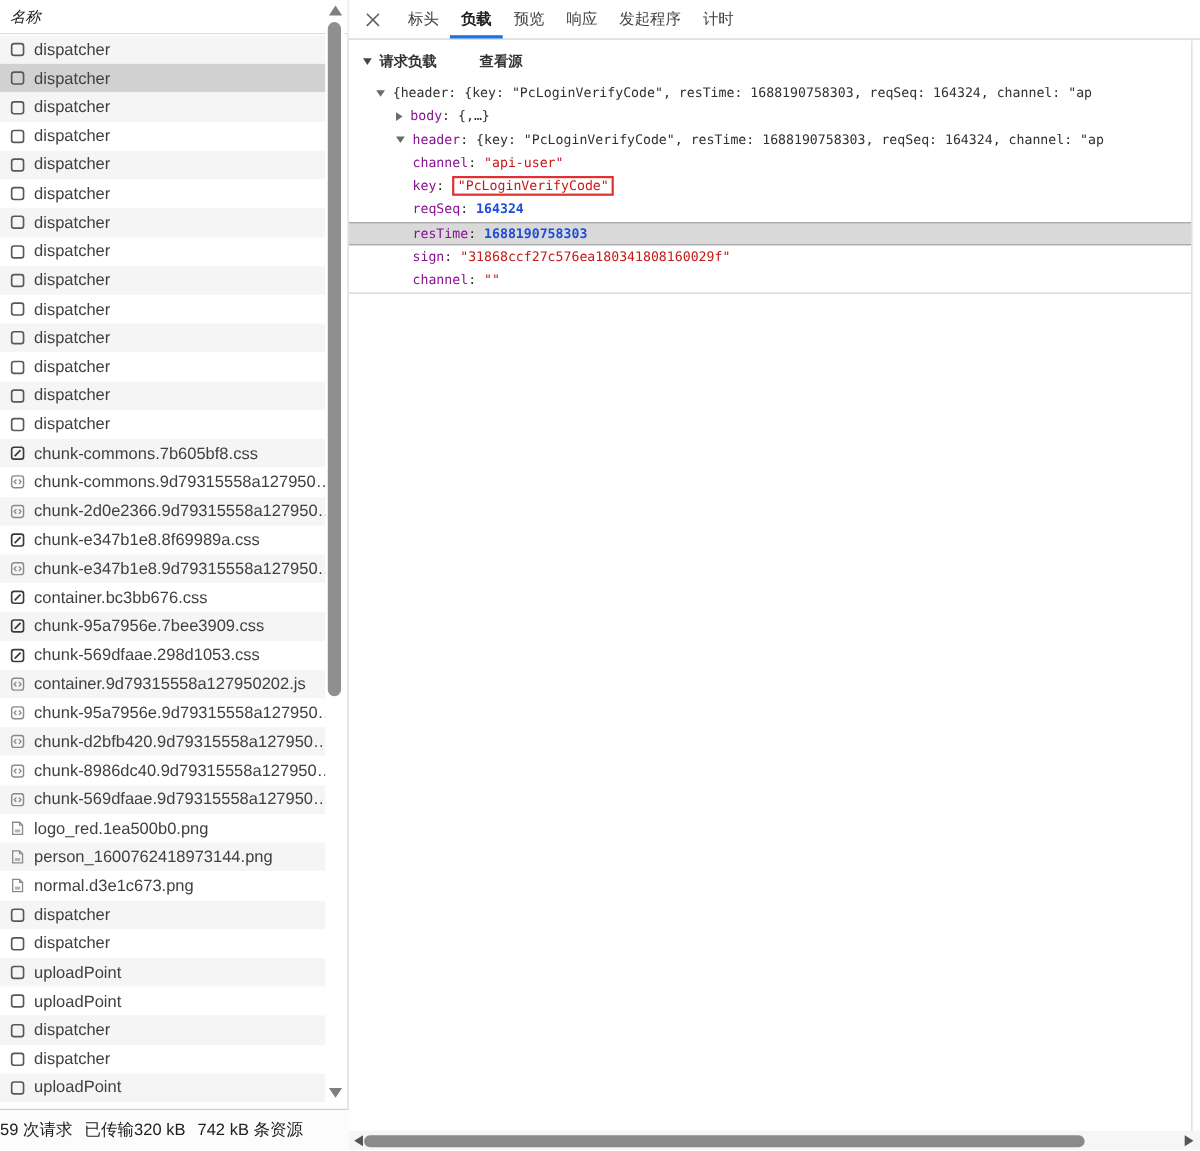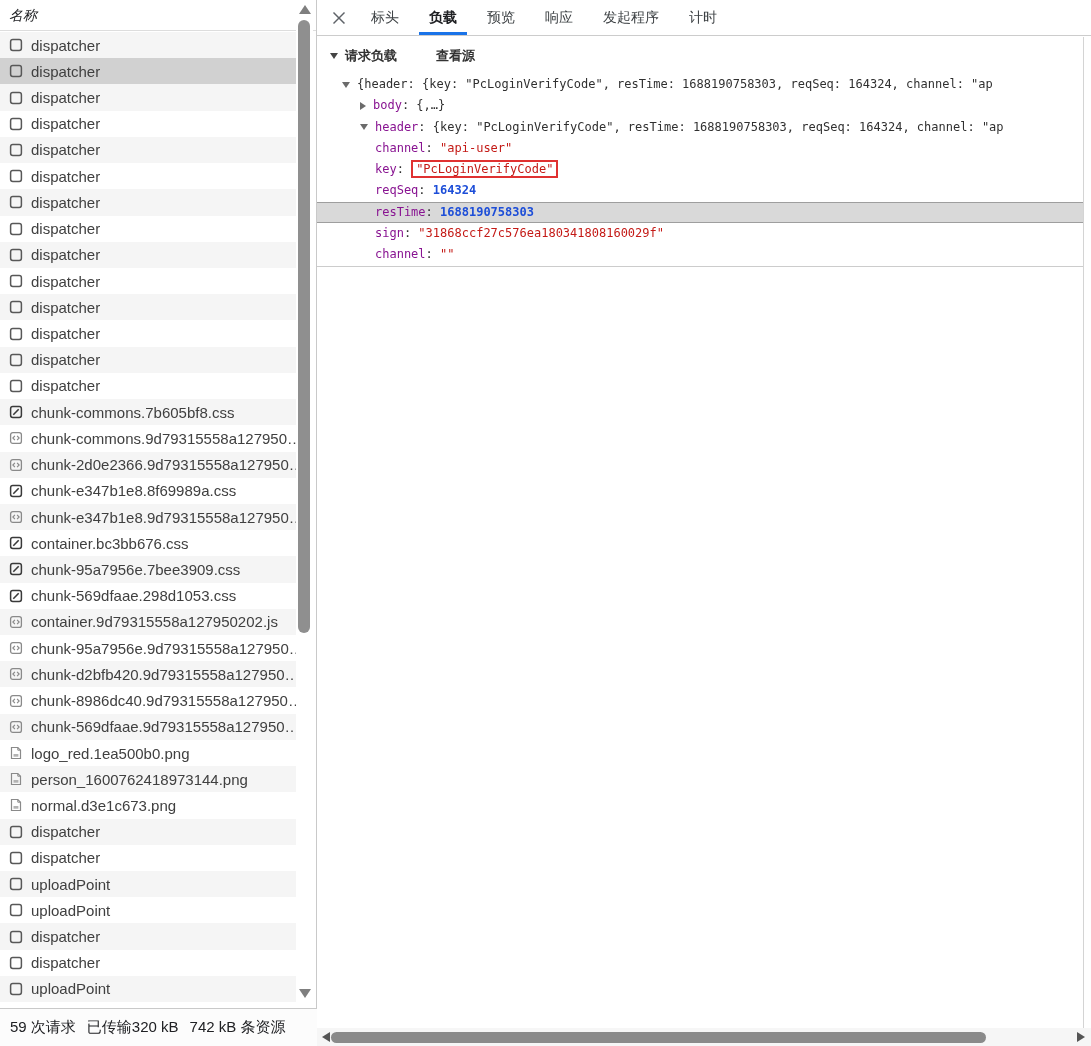--- a/index.html
+++ b/index.html
@@ -23,29 +23,29 @@
   .v-scrollbar{position:absolute;left:296px;top:0;width:17px;height:1008px;background:#fff;}
   .sb-up{position:absolute;left:3px;top:5px;width:0;height:0;
          border-left:6px solid transparent;border-right:6px solid transparent;border-bottom:9px solid #7f7f7f;}
   .sb-down{position:absolute;left:3px;bottom:10px;width:0;height:0;
          border-left:6px solid transparent;border-right:6px solid transparent;border-top:9px solid #7f7f7f;}
   .v-thumb{position:absolute;left:2px;top:20px;width:12px;height:613px;background:#8f8f8f;border-radius:6px;}
 
   
   .status-bar{position:absolute;left:0;top:1008px;width:317px;height:38px;border-top:1px solid #c9c9c9;
               box-sizing:border-box;background:#fcfcfc;font-size:15px;color:#202124;
-              display:flex;align-items:center;padding-left:10px;white-space:nowrap;text-align:right;}
+              display:flex;align-items:center;white-space:nowrap;text-align:right;}
   .status-bar span{margin-right:11px;}
 
   
   .right-panel{position:absolute;left:317px;top:0;right:0;height:1046px;background:#fff;}
   .tab-bar{position:absolute;left:0;top:0;right:0;height:36px;border-bottom:1px solid #ccc;
            box-sizing:border-box;display:flex;align-items:stretch;background:#fff;}
   .close-btn{width:44px;display:flex;align-items:center;justify-content:center;cursor:pointer;}
-  .tabs{display:flex;gap:10px;}
+  .tabs{display:flex;}
   .tab{font-size:14px;color:#3c4043;display:flex;align-items:center;padding:0 10px;cursor:pointer;
        border-bottom:3px solid transparent;border-top:3px solid transparent;box-sizing:border-box;}
   .tab.active{color:#202124;border-bottom:3px solid #1a73e8;font-weight:bold;}
 
   .payload-header{position:absolute;left:13px;top:46px;height:20px;display:flex;align-items:center;
                   font-size:13px;font-weight:bold;color:#333;}
   .payload-header .tri-down{margin-right:7px;}
   .view-source{margin-left:39px;cursor:pointer;}
 
   

